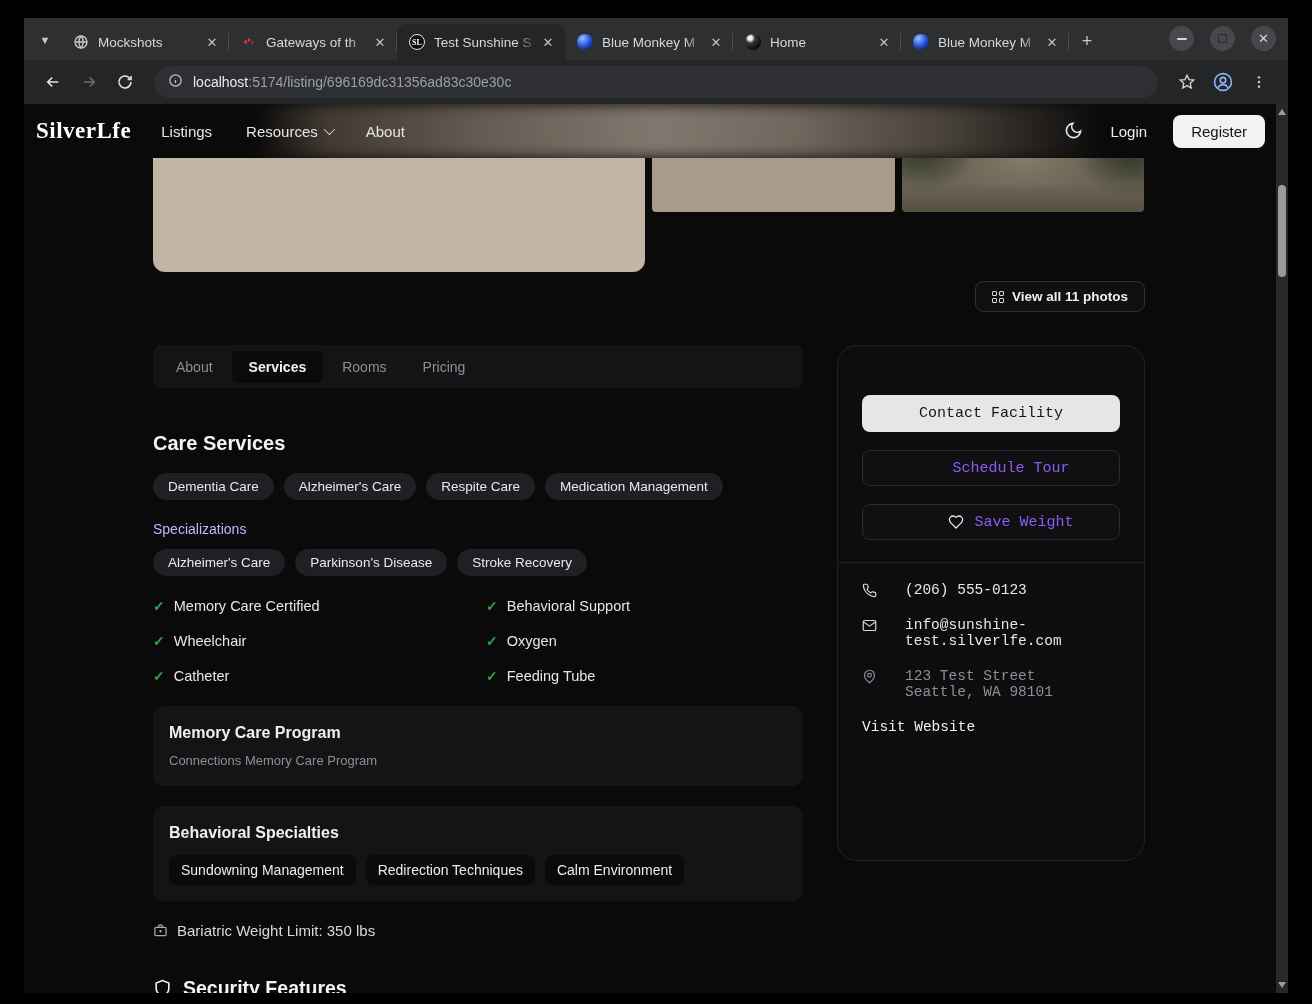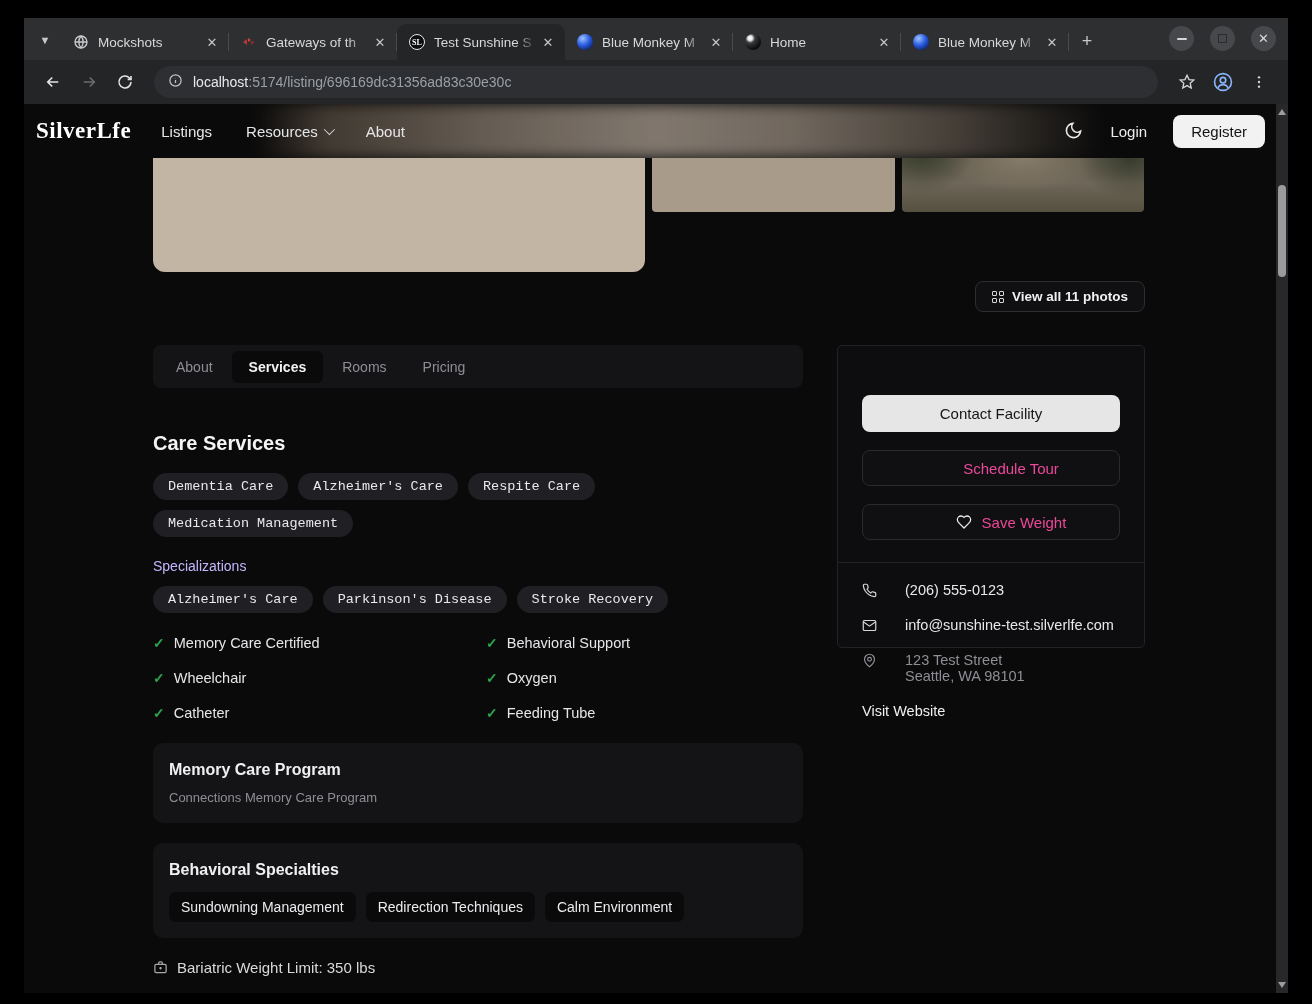--- a/index.html
+++ b/index.html
@@ -115,47 +115,47 @@
   .columns { position:absolute; left:129px; top:241px; display:flex; gap:34px; }
   .col-main { width:650px; }
   .col-side { width:308px; }
 
   .pagetabs { height:43px; background:#141417; border-radius:8px; display:flex; align-items:center;
               padding:0 6px; gap:2px; }
   .ptab { padding:8px 17px; font-size:14px; color:#8e8e95; border-radius:6px; cursor:pointer; }
   .ptab.active { background:#0a0a0b; color:#f2f2f2; font-weight:600; }
 
   .h2 { margin-top:44px; font-size:20px; font-weight:700; color:#f4f4f5; }
-  .tagrow { display:flex; flex-wrap:wrap; gap:10px; margin-top:18px;font-family:Liberation Mono, monospace; }
+  .tagrow { display:flex; flex-wrap:wrap; gap:10px; margin-top:18px; }
   .pill { background:#202024; color:#e9e9ec; font-size:13.5px; padding:6px 15px; border-radius:15px; }
   .sublabel { margin-top:21px; font-size:14px; color:#c4b5fd; }
   .tagrow.spec { margin-top:12px; }
 
   .checklist { margin-top:22px; display:grid; grid-template-columns:333px auto; row-gap:19px; }
   .checkitem { display:flex; align-items:center; gap:9px; font-size:14.5px; color:#e6e6e8; }
   .check { color:#2da24c; font-size:14px; font-weight:bold; }
 
   .infocard { margin-top:22px; background:#141416; border-radius:10px; padding:18px 16px; }
   .infocard .card-title { font-size:16px; font-weight:600; color:#f0f0f2; }
   .infocard .card-sub { margin-top:11px; font-size:13px; color:#8e8e95; }
   .darktags { display:flex; gap:10px; margin-top:13px; }
   .darktag { background:#0a0a0b; color:#ececee; font-size:14px; padding:7px 12px; border-radius:7px; }
 
   .bariatric { margin-top:21px; display:flex; align-items:center; gap:9px; font-size:15px; color:#d9d9db; }
   .bariatric svg { color:#a9a9ad; }
   .security { margin-top:38px; display:flex; align-items:center; gap:11px; font-size:19.5px;
               font-weight:700; color:#f4f4f5; }
 
   
-  .sidecard { background:#0d0d0f; border:1px solid #232327; border-radius:5px; height:303px;
-              padding:49px 24px 0; position:relative; }
+  .sidecard { background:#0d0d0f; border:1px solid #232327; border-radius:20px; height:516px;
+              padding:49px 24px 0; position:relative;font-family:Liberation Mono, monospace; }
   .sbtn { width:100%; height:37px; border-radius:8px; font-size:15px; font-family:inherit;
           display:flex; align-items:center; justify-content:center; gap:10px; cursor:pointer; }
   .sbtn.primary { background:#e6e6e6; color:#161616; border:none; font-weight:500; }
-  .sbtn.outline { background:#101013; color:#ec4899; border:1px solid #2b2b2f; margin-top:18px; height:36px;padding-left:40px; }
+  .sbtn.outline { background:#101013; color:#8b5cf6; border:1px solid #2b2b2f; margin-top:18px; height:36px;padding-left:40px; }
   .side-divider { border-top:1px solid #222226; margin:22px -24px 0; }
   .contact-row { display:flex; gap:28px; margin-top:19px; font-size:14.5px; color:#e8e8ea; align-items:flex-start; }
   .contact-row svg { flex:none; margin-top:1px; }
   .contact-row.muted { color:#8e8e95; }
   .visit { margin-top:19px; font-size:14.5px; color:#f0f0f2; cursor:pointer; }
 </style>
 </head>
 <body>
 
 <div class="window">

